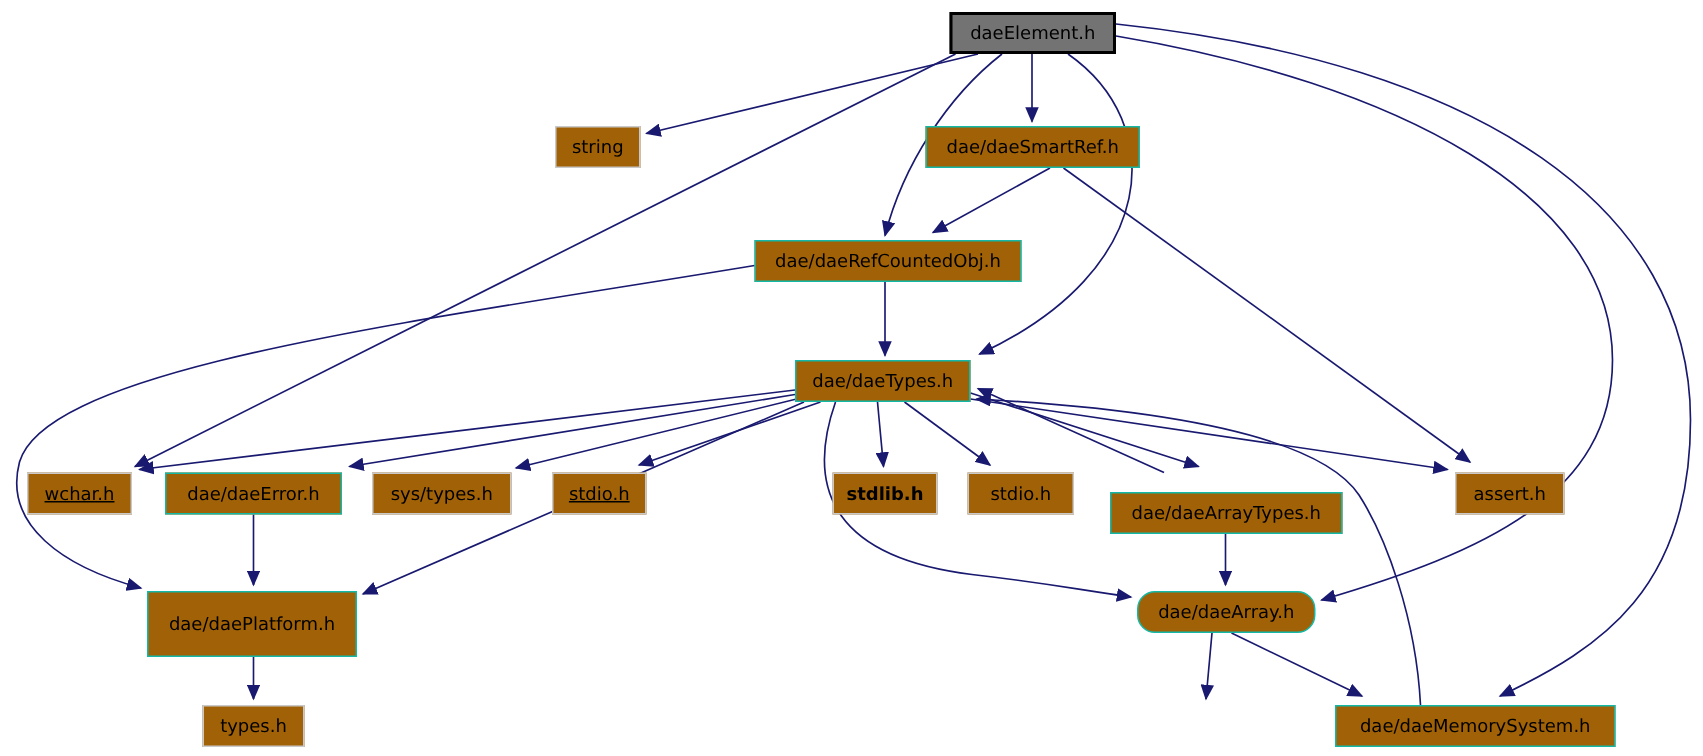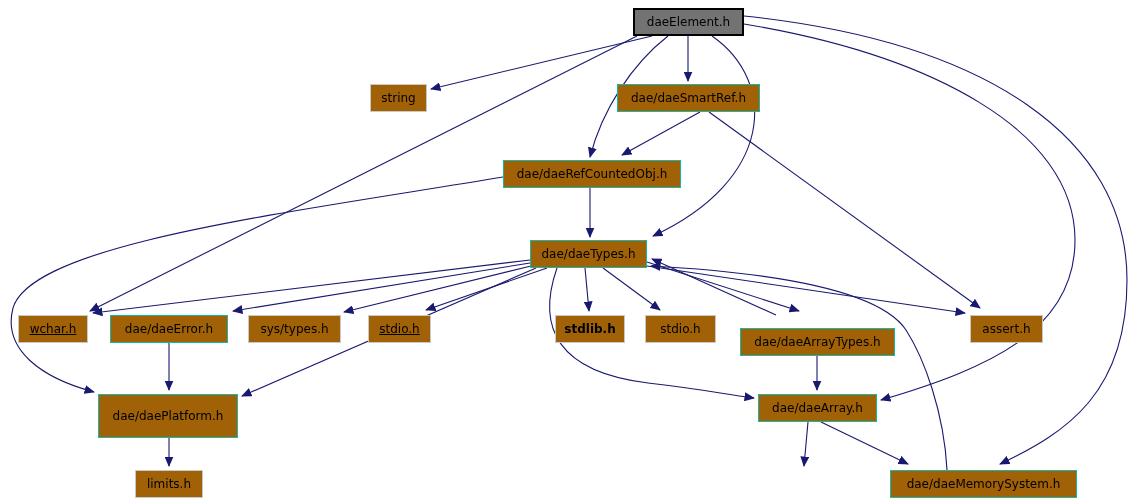--- a/index.html
+++ b/index.html
@@ -82,18 +82,18 @@
       <div class="node internal" style="left: 530px; top: 240px; width: 117px; height: 28px;">dae/daeTypes.h</div>
       <div class="node external" style="left: 18px; top: 315px; width: 70px; height: 28px; text-decoration: underline;">wchar.h</div>
       <div class="node internal" style="left: 110px; top: 315px; width: 118px; height: 28px;">dae/daeError.h</div>
       <div class="node external" style="left: 248px; top: 315px; width: 93px; height: 28px;">sys/types.h</div>
       <div class="node external" style="left: 368px; top: 315px; width: 63px; height: 28px; text-decoration: underline;">stdio.h</div>
       <div class="node external" style="left: 555px; top: 315px; width: 70px; height: 28px; font-weight: bold;">stdlib.h</div>
       <div class="node external" style="left: 645px; top: 315px; width: 71px; height: 28px;">stdio.h</div>
       <div class="node internal" style="left: 740px; top: 328px; width: 155px; height: 28px;">dae/daeArrayTypes.h</div>
       <div class="node external" style="left: 970px; top: 315px; width: 73px; height: 28px;">assert.h</div>
       <div class="node internal" style="left: 98px; top: 394px; width: 140px; height: 44px;">dae/daePlatform.h</div>
-      <div class="node internal" style="left: 758px; top: 394px; width: 119px; height: 28px;">dae/daeArray.h</div>
-      <div class="node external" style="left: 135px; top: 470px; width: 68px; height: 28px;">limits.h</div>
+      <div class="node internal" style="left: 758px; top: 394px; width: 119px; height: 28px; border-radius: 12px;">dae/daeArray.h</div>
+      <div class="node external" style="left: 135px; top: 470px; width: 68px; height: 28px;">types.h</div>
       <div class="node external" style="left: 772px; top: 470px; width: 45px; height: 28px; margin-top: 36px;">new</div>
       <div class="node internal" style="left: 850px; top: 470px; width: 187px; height: 28px; margin-left: 40px;">dae/daeMemorySystem.h</div>
     </div>
 </div>
 
 </body></html>

